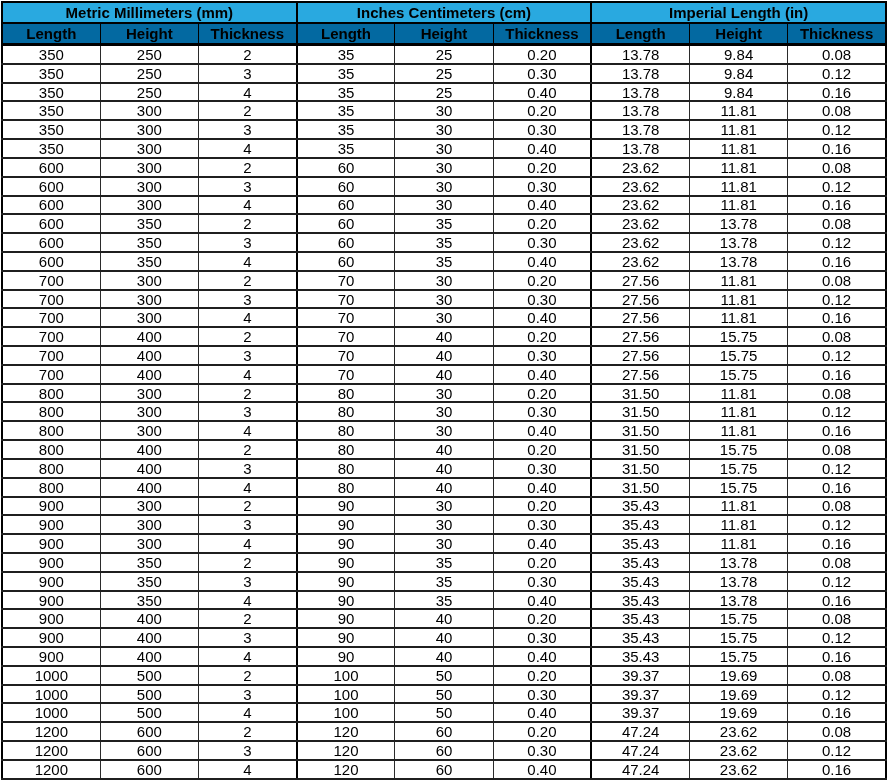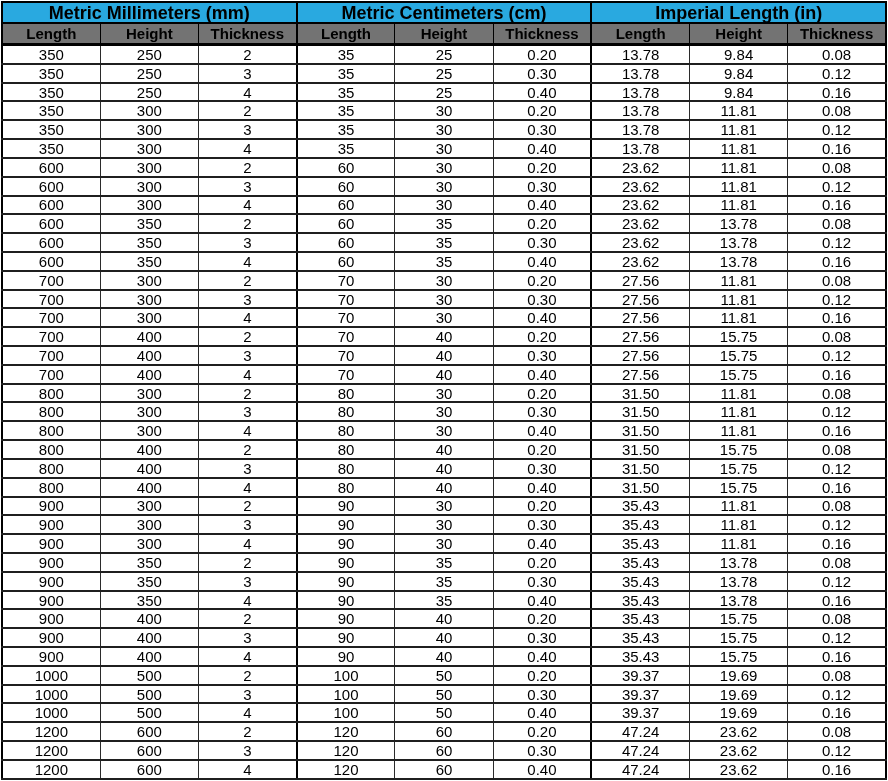--- a/index.html
+++ b/index.html
@@ -24,26 +24,26 @@
     vertical-align: middle;
     padding: 0;
     line-height: 1;
     white-space: nowrap;
     overflow: hidden;
     color: #000000;
   }
   th.group-title {
     background: #29A9E0;
     font-weight: bold;
-    font-size: 18px;
+    font-size: 15px;
     height: 19px;
     border: 2px solid #000000;
   }
   th.col-header {
-    background: #737373;
+    background: #0369a1;
     font-weight: bold;
     font-size: 15px;
     height: 19px;
     border: 1px solid #000000;
     border-top: 2px solid #000000;
     border-bottom: 3px solid #000000;
   }
   th.col-header.group-end, td.group-end {
     border-right: 2px solid #000000;
   }
@@ -58,21 +58,21 @@
     border-bottom: 2px solid #1f1f1f;
   }
 </style>
 </head>
 <body>
 
 <table class="size-table">
   <thead>
     <tr>
       <th class="group-title" colspan="3">Metric Millimeters (mm)</th>
-      <th class="group-title" colspan="3">Metric Centimeters (cm)</th>
+      <th class="group-title" colspan="3">Inches Centimeters (cm)</th>
       <th class="group-title" colspan="3">Imperial Length (in)</th>
     </tr>
     <tr>
       <th class="col-header group-start">Length</th>
       <th class="col-header">Height</th>
       <th class="col-header group-end">Thickness</th>
       <th class="col-header group-start">Length</th>
       <th class="col-header">Height</th>
       <th class="col-header group-end">Thickness</th>
       <th class="col-header group-start">Length</th>

